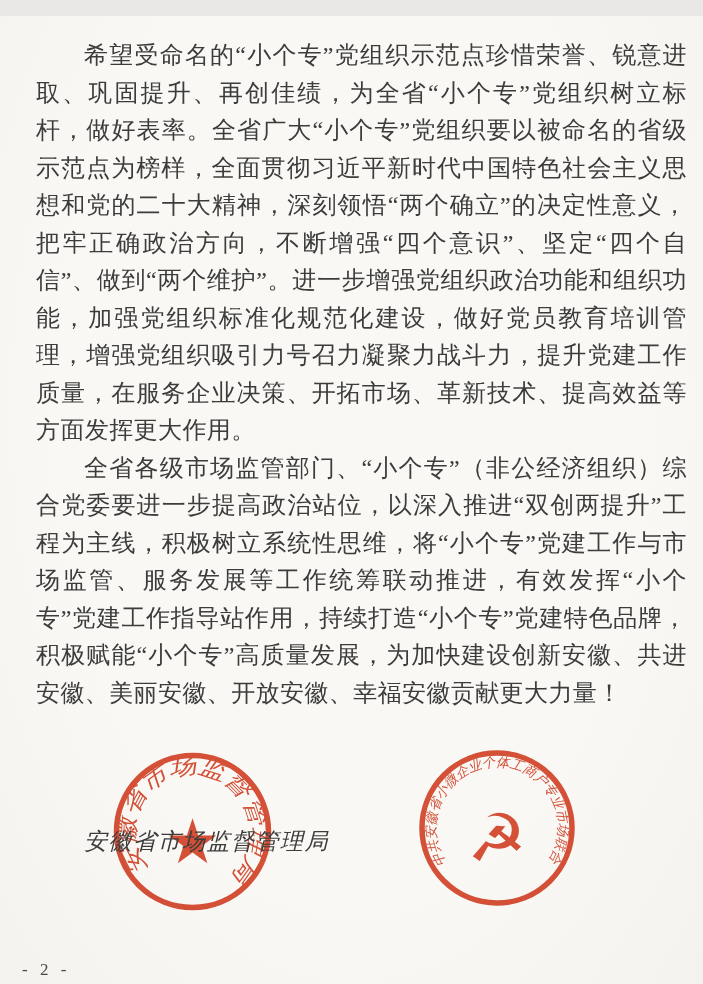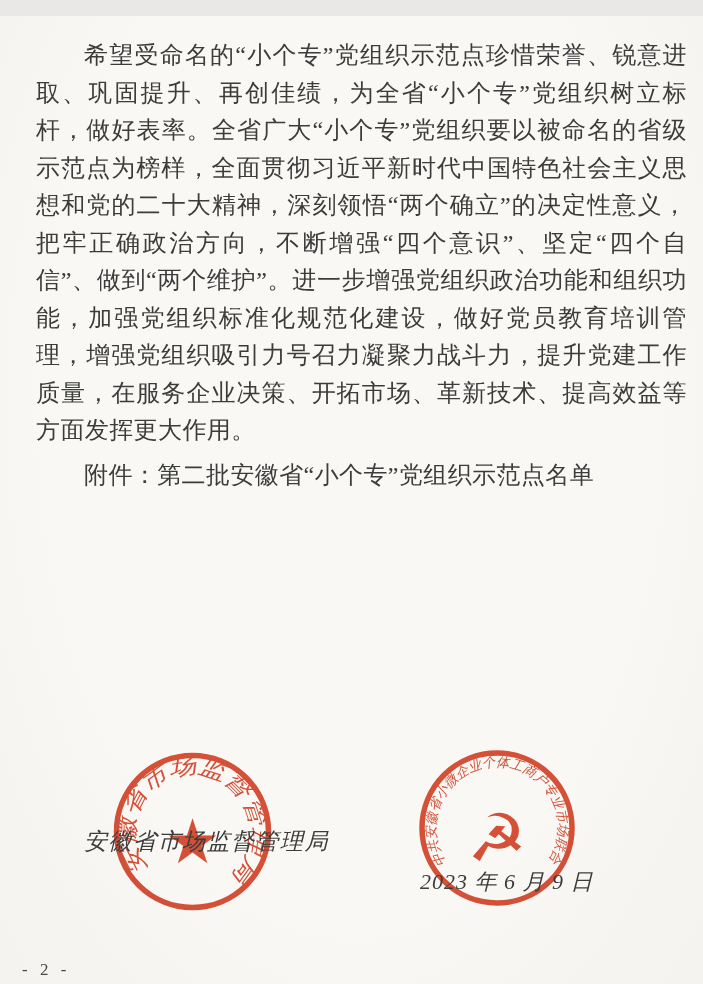--- a/index.html
+++ b/index.html
@@ -73,27 +73,26 @@
   .seal text{font-family:"Liberation Serif","DejaVu Serif",serif;}
   .seal .emblem{font-family:"DejaVu Sans",sans-serif;}
 </style>
 </head>
 <body>
 
 <div class="page">
 
   <div class="content">
     <p>希望受命名的“小个专”党组织示范点珍惜荣誉、锐意进取、巩固提升、再创佳绩，为全省“小个专”党组织树立标杆，做好表率。全省广大“小个专”党组织要以被命名的省级示范点为榜样，全面贯彻习近平新时代中国特色社会主义思想和党的二十大精神，深刻领悟“两个确立”的决定性意义，把牢正确政治方向，不断增强“四个意识”、坚定“四个自信”、做到“两个维护”。进一步增强党组织政治功能和组织功能，加强党组织标准化规范化建设，做好党员教育培训管理，增强党组织吸引力号召力凝聚力战斗力，提升党建工作质量，在服务企业决策、开拓市场、革新技术、提高效益等方面发挥更大作用。</p>
-    <div class="attachment">附件：第二批安徽省“小个专”党组织示范点名单</div>
+    <p>全省各级市场监管部门、“小个专”（非公经济组织）综合党委要进一步提高政治站位，以深入推进“双创两提升”工程为主线，积极树立系统性思维，将“小个专”党建工作与市场监管、服务发展等工作统筹联动推进，有效发挥“小个专”党建工作指导站作用，持续打造“小个专”党建特色品牌，积极赋能“小个专”高质量发展，为加快建设创新安徽、共进安徽、美丽安徽、开放安徽、幸福安徽贡献更大力量！</p>
   </div>
 
   <div class="sign-area">
 
     <div class="sig sig-left">安徽省市场监督管理局</div>
-    <div class="sig-date">2023 年 6 月 9 日</div>
 
     <svg class="seal seal-left" width="165" height="165" viewBox="-82.5 -82.5 165 165">
       <circle cx="0" cy="0" r="76" fill="none" stroke="#d6452a" stroke-width="5.5"></circle>
       <path id="arcL" d="M -44.4 37.3 A 58 58 0 1 1 44.4 37.3" fill="none"></path>
       <text font-size="22" fill="#d6452a">
         <textPath href="#arcL" startOffset="0" textLength="272" lengthAdjust="spacingAndGlyphs">安徽省市场监督管理局</textPath>
       </text>
       <text class="emblem" x="0" y="31" text-anchor="middle" font-size="62" fill="#d6452a">★</text>
     </svg>
 

